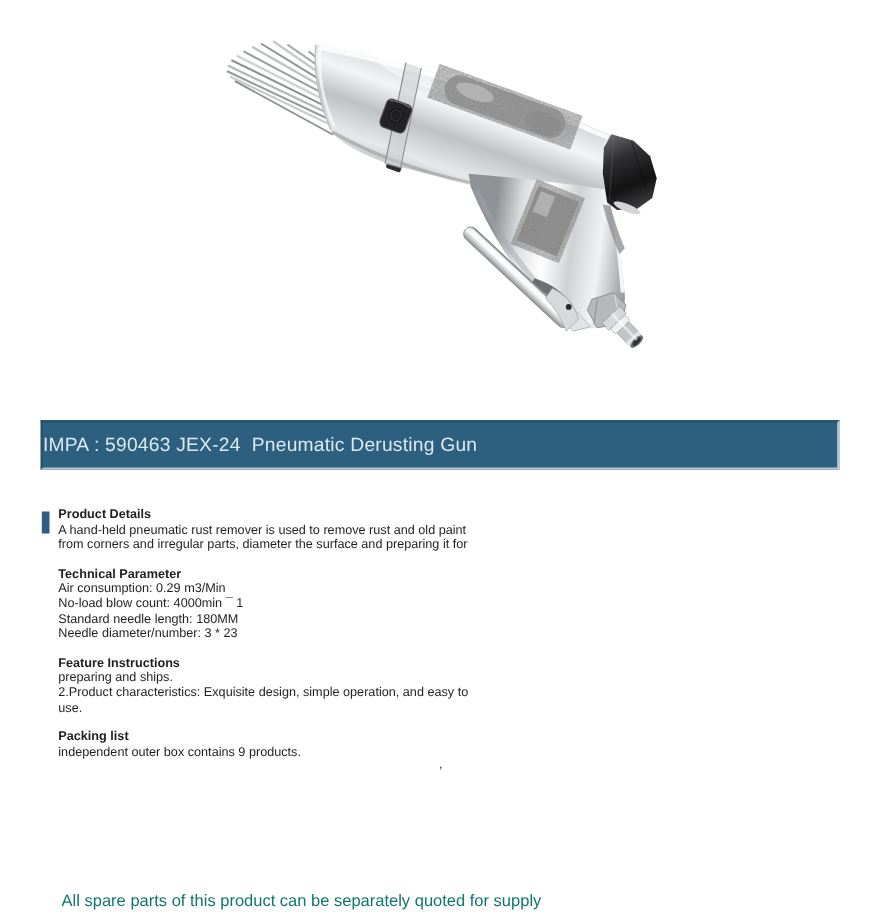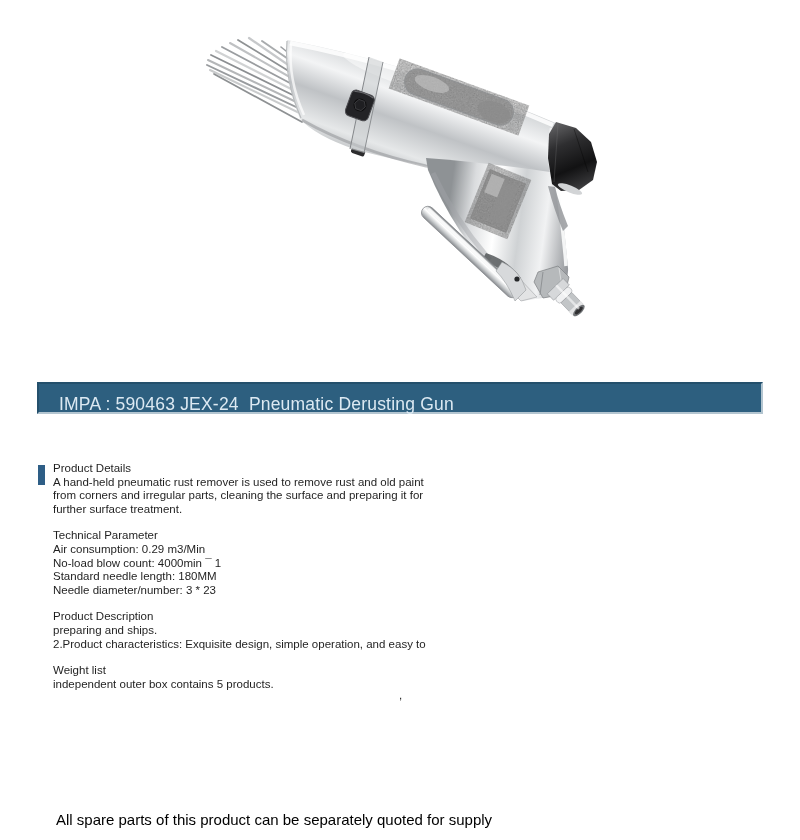--- a/index.html
+++ b/index.html
@@ -2,34 +2,34 @@
 <html><head>
 <meta charset="utf-8">
 <style>
   html,body{margin:0;padding:0;}
   body{
     width:800px;height:840px;position:relative;background:#ffffff;
     font-family:"Liberation Sans", sans-serif;color:#1f1f1f;overflow:hidden;
   }
   .product-photo{position:absolute;left:150px;top:10px;width:500px;height:360px;}
   .title-bar{
-    position:absolute;left:37px;top:382px;width:726px;height:32px;box-sizing:border-box;
+    position:absolute;left:37px;top:382px;width:726px;height:45px;box-sizing:border-box;
     background:#2d5f7f;
     border-top:2px solid #24506c;border-left:2px solid #24506c;
     border-right:2px solid #b3c5d0;border-bottom:2px solid #b3c5d0;
-    color:#dce9f2;font-size:17.5px;line-height:41px;padding-left:20px;
+    color:#dce9f2;font-size:17.5px;line-height:41px;
     white-space:pre;letter-spacing:0.2px;
   }
   .accent-bar{position:absolute;left:38px;top:465px;width:7px;height:20px;background:#2e5e86;}
   .content{position:absolute;left:53px;top:462px;width:400px;font-size:11.5px;line-height:13.6px;}
   .section{margin:0 0 13px 0;}
-  .section-heading{font-weight:normal;white-space:pre;}
+  .section-heading{font-weight:bold;white-space:pre;}
   .section-line{white-space:pre;}
   .stray-mark{position:absolute;left:399px;top:689px;font-size:11.5px;color:#1f1f1f;}
-  .footer-note{position:absolute;left:56px;top:811px;font-size:15px;color:#000000;white-space:pre;}
+  .footer-note{position:absolute;left:56px;top:811px;font-size:15px;color:#0f766e;white-space:pre;}
 </style>
 </head>
 <body>
 
 <div class="product-photo">
   <svg width="500" height="360" viewBox="0 0 500 360" xmlns="http://www.w3.org/2000/svg" role="img">
     <defs>
       <linearGradient id="metalBody" gradientUnits="userSpaceOnUse" x1="298" y1="18" x2="236" y2="192">
         <stop offset="0" stop-color="#e9ebec"></stop>
           <stop offset="0.12" stop-color="#fafbfb"></stop>
@@ -176,36 +176,36 @@
 </div>
 
 <div class="title-bar">IMPA : 590463 JEX-24  Pneumatic Derusting Gun</div>
 
 <div class="accent-bar"></div>
 
 <div class="content">
   <div class="section">
     <div class="section-heading">Product Details</div>
     <div class="section-line">A hand-held pneumatic rust remover is used to remove rust and old paint</div>
-    <div class="section-line">from corners and irregular parts, cleaning the surface and preparing it for</div>
-    <div class="section-line">further surface treatment.</div>
+    <div class="section-line">from corners and irregular parts, diameter the surface and preparing it for</div>
   </div>
   <div class="section">
     <div class="section-heading">Technical Parameter</div>
     <div class="section-line">Air consumption: 0.29 m3/Min</div>
     <div class="section-line">No-load blow count: 4000min ¯ 1</div>
     <div class="section-line">Standard needle length: 180MM</div>
     <div class="section-line">Needle diameter/number: 3 * 23</div>
   </div>
   <div class="section">
-    <div class="section-heading">Product Description</div>
+    <div class="section-heading">Feature Instructions</div>
     <div class="section-line">preparing and ships.</div>
     <div class="section-line">2.Product characteristics: Exquisite design, simple operation, and easy to</div>
-  </div>
-  <div class="section">
-    <div class="section-heading">Weight list</div>
-    <div class="section-line">independent outer box contains 5 products.</div>
+    <div class="section-line">use.</div>
+  </div>
+  <div class="section">
+    <div class="section-heading">Packing list</div>
+    <div class="section-line">independent outer box contains 9 products.</div>
   </div>
 </div>
 
 <span class="stray-mark">,</span>
 
 <div class="footer-note">All spare parts of this product can be separately quoted for supply</div>
 
 </body></html>

